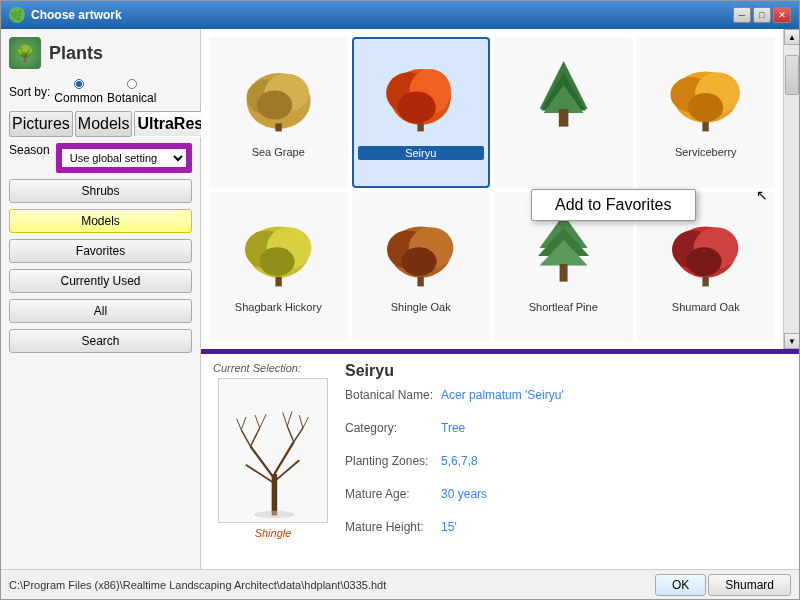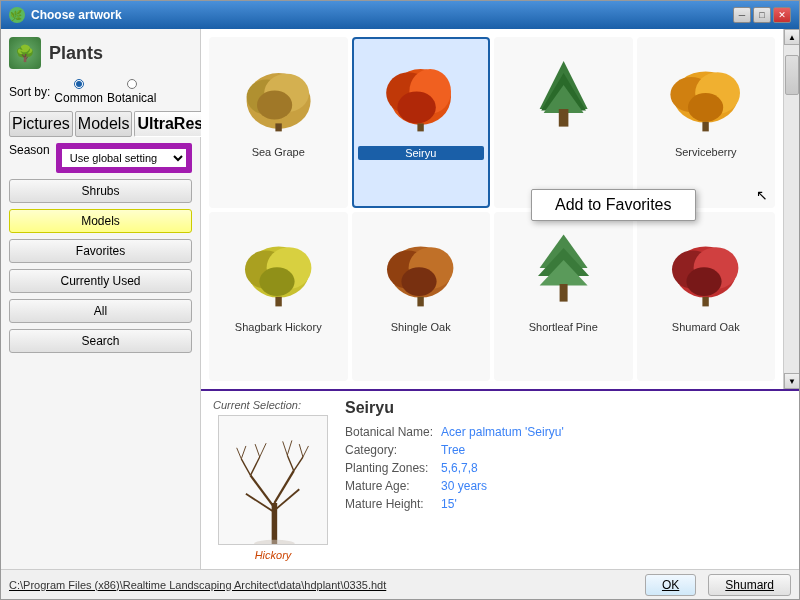--- a/index.html
+++ b/index.html
@@ -44,41 +44,41 @@
     .plant-card { border: 2px solid transparent; border-radius: 4px; padding: 4px; text-align: center; cursor: pointer; background: #f8f8f8; position: relative; }
     .plant-card.selected { border-color: #1a5fa8; background: #d8e8ff; }
 
     .plant-img { width: 100%; height: 100px; display: flex; align-items: center; justify-content: center; border-radius: 3px; overflow: hidden; position: relative; }
     .plant-label { font-size: 11px; margin-top: 3px; color: #333; }
     .plant-label.selected-label { background: #1a5fa8; color: white; border-radius: 2px; padding: 1px 4px; }
 
     .context-menu { position: absolute; background: white; border: 1px solid #999; box-shadow: 2px 2px 6px rgba(0,0,0,0.3); z-index: 100; border-radius: 2px; padding: 2px 0; min-width: 120px; top: 160px; left: 330px; }
     .context-menu-item { padding: 4px 23px; cursor: pointer; font-size: 16px; }
 
-    .details-panel { border-top: 2px solid #4c1d95; padding: 8px 12px; background: white; height: 180px; display: flex; gap: 12px; flex-shrink: 0; }
+    .details-panel { border-top: 5px solid #4c1d95; padding: 8px 12px; background: white; height: 220px; display: flex; gap: 12px; flex-shrink: 0; }
 
     .details-preview { display: flex; flex-direction: column; align-items: center; gap: 4px; width: 120px; flex-shrink: 0; }
     .preview-label { font-size: 11px; color: #555; align-self: flex-start; font-style: italic; }
     .preview-img { width: 110px; height: 145px; border: 1px solid #ccc; background: #f8f8f8; display: flex; align-items: center; justify-content: center; overflow: hidden; }
     .preview-season { color: #cc4400; font-size: 11px; font-style: italic; }
 
     .details-info { flex: 1; }
     .details-name { font-size: 16px; font-weight: bold; color: #333; margin-bottom: 8px; }
-    .details-table { display: grid; grid-template-columns: auto 1fr; gap: 4px 8px; }
+    .details-table { display: grid; grid-template-columns: auto 1fr; gap: 19px 8px; }
     .details-key { color: #555; font-size: 12px; }
     .details-val { color: #3b82f6; font-size: 12px; font-weight: 500; }
 
     .scrollbar-area { width: 16px; background: #f0f0f0; border-left: 1px solid #ccc; display: flex; flex-direction: column; flex-shrink: 0; }
     .scroll-btn { width: 16px; height: 16px; background: linear-gradient(to bottom, #f0f0f0, #d8d8d8); border: 1px solid #aaa; cursor: pointer; display: flex; align-items: center; justify-content: center; font-size: 8px; flex-shrink: 0; }
     .scroll-track { flex: 1; background: #e8e8e8; position: relative; }
     .scroll-thumb { width: 14px; height: 40px; background: linear-gradient(to bottom, #e0e0e0, #c8c8c8); border: 1px solid #aaa; border-radius: 2px; position: absolute; top: 10px; left: 1px; cursor: pointer; }
 
-    .status-bar { background: #f0f0f0; border-top: 1px solid #ccc; padding: 4px 8px; display: flex; align-items: center; justify-content: space-between; height: 30px; flex-shrink: 0; text-decoration: underline; }
+    .status-bar { background: #f0f0f0; border-top: 1px solid #ccc; padding: 4px 8px; display: flex; align-items: center; justify-content: space-between; height: 30px; flex-shrink: 0; }
     .status-path { font-size: 11px; color: #333; flex: 1; }
-    .status-buttons { display: flex; gap: 12px; }
+    .status-buttons { display: flex; gap: 2px; }
     .status-btn { padding: 3px 16px; border: 1px solid #aaa; background: linear-gradient(to bottom, #f8f8f8, #e0e0e0); cursor: pointer; border-radius: 3px; font-size: 12px; }
     .status-btn.ok { background: linear-gradient(to bottom, #f0f8ff, #d0e8f8); }
 
     
     .tree-svg { width: 80%; height: 80%; }
 
     
     .cursor-arrow { position: absolute; top: 158px; left: 555px; z-index: 101; pointer-events: none; font-size: 14px; }
   </style>
 </head>
@@ -288,21 +288,21 @@
               <line x1="82" y1="50" x2="88" y2="38" stroke="#5a3a1a" stroke-width="1"></line>
 
               <line x1="35" y1="50" x2="30" y2="36" stroke="#5a3a1a" stroke-width="1"></line>
               <line x1="35" y1="50" x2="42" y2="35" stroke="#5a3a1a" stroke-width="1"></line>
               <line x1="65" y1="48" x2="60" y2="33" stroke="#5a3a1a" stroke-width="1"></line>
               <line x1="65" y1="48" x2="70" y2="32" stroke="#5a3a1a" stroke-width="1"></line>
 
               <ellipse cx="51" cy="144" rx="22" ry="4" fill="#d0c8c0" opacity="0.5"></ellipse>
             </svg>
           </div>
-          <span class="preview-season">Hickory</span>
+          <span class="preview-season">Shingle</span>
         </div>
 
         <div class="details-info">
           <div class="details-name">Seiryu</div>
           <div class="details-table">
             <span class="details-key">Botanical Name:</span>
             <span class="details-val">Acer palmatum 'Seiryu'</span>
             <span class="details-key">Category:</span>
             <span class="details-val">Tree</span>
             <span class="details-key">Planting Zones:</span>

